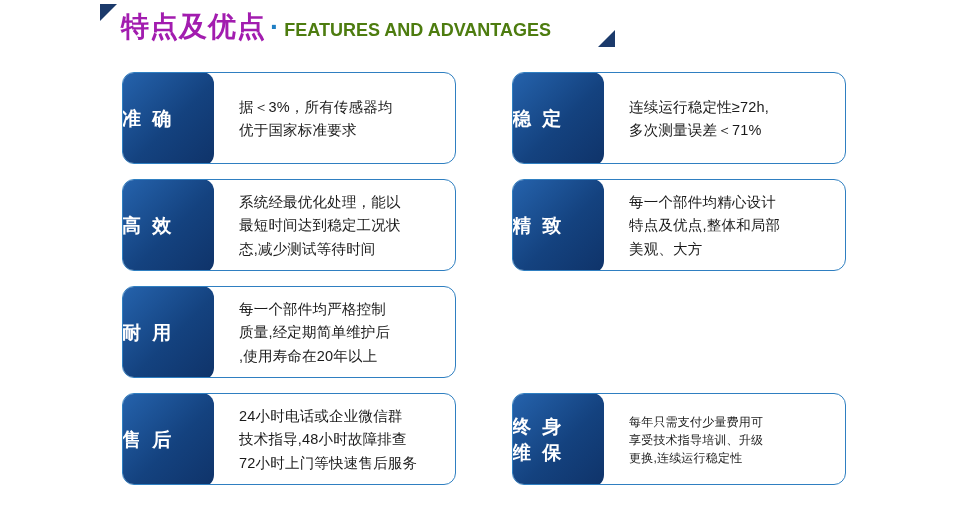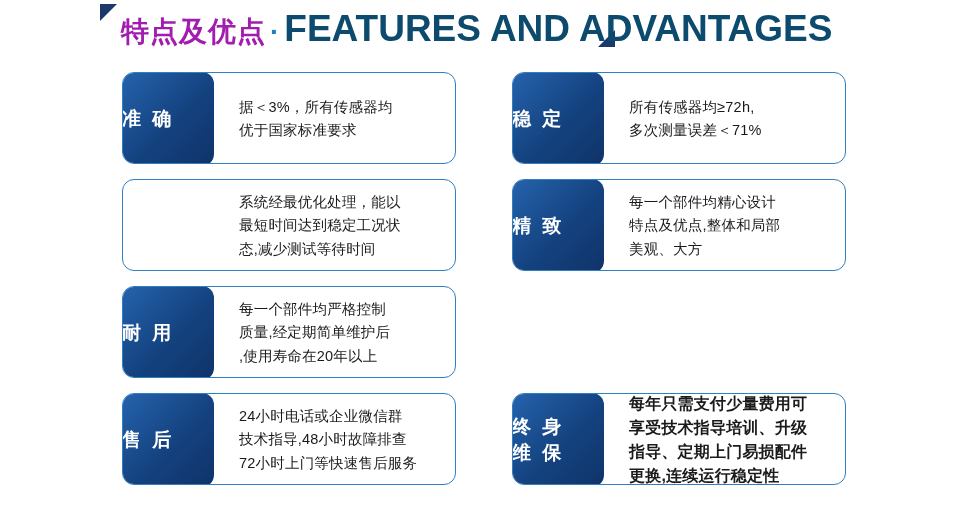--- a/index.html
+++ b/index.html
@@ -53,22 +53,22 @@
   }
   .header-title .cn {
     color: #a21caf;
   }
   .header-title .dot {
     color: #1f7fc4;
     padding: 0 4px;
     font-weight: bold;
   }
   .header-title .en {
-    color: #0c4a6e;
-    font-size: 37px;
+    color: #4d7c0f;
+    font-size: 18px;
     letter-spacing: 0px;
   }
 
   
   .grid {
     position: absolute;
     left: 0;
     top: 62px;
     width: 976px;
     height: 460px;
@@ -161,27 +161,30 @@
       </div>
     </div>
   </div>
 
   <div class="card col-right row-1">
     <div class="card-tag">
       <span>稳 定</span>
     </div>
     <div class="card-body">
       <div class="card-text">
-        <div>所有传感器均≥72h,</div>
+        <div>连续运行稳定性≥72h,</div>
         <div>多次测量误差＜71%</div>
       </div>
     </div>
   </div>
 
   <div class="card col-left row-2">
+    <div class="card-tag">
+      <span>高 效</span>
+    </div>
     <div class="card-body">
       <div class="card-text">
         <div>系统经最优化处理，能以</div>
         <div>最短时间达到稳定工况状</div>
         <div>态,减少测试等待时间</div>
       </div>
     </div>
   </div>
 
   <div class="card col-right row-2">
@@ -225,24 +228,23 @@
   </div>
 
   <div class="card col-right row-4">
     <div class="card-tag">
       <div>
         <span>终 身</span>
         <span>维 保</span>
       </div>
     </div>
     <div class="card-body">
-      <div class="card-text" style="font-size:16px; line-height:1.5;font-weight:bold;">
+      <div class="card-text" style="font-size:12px; line-height:1.5;">
         <div>每年只需支付少量费用可</div>
         <div>享受技术指导培训、升级</div>
-        <div>指导、定期上门易损配件</div>
         <div>更换,连续运行稳定性</div>
       </div>
     </div>
   </div>
 
 </div>
 
 <div class="bottom-strip"></div>
 
 </body></html>

